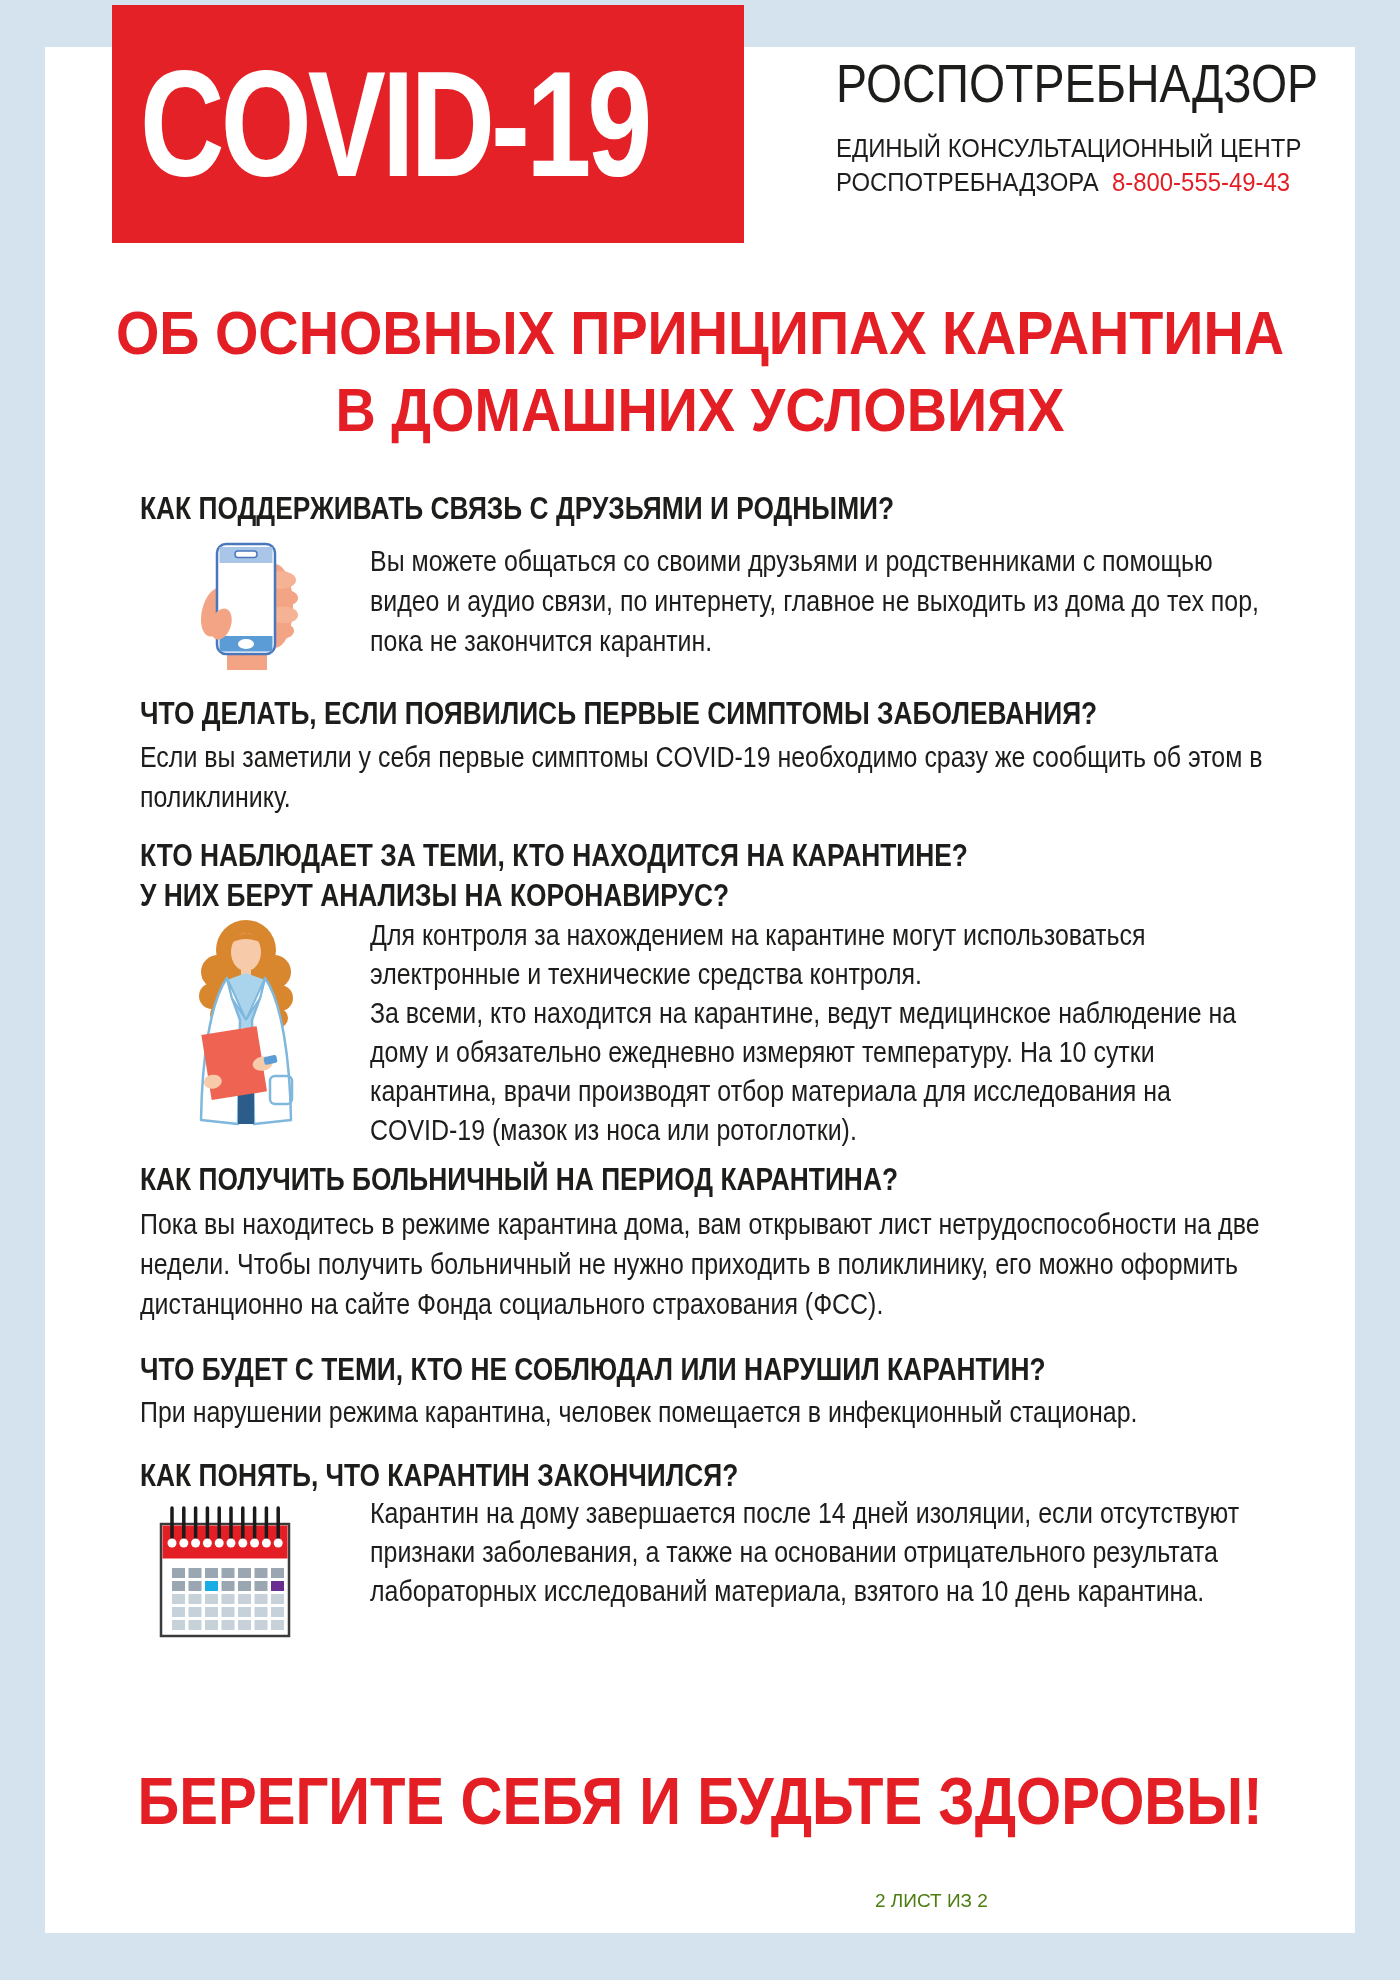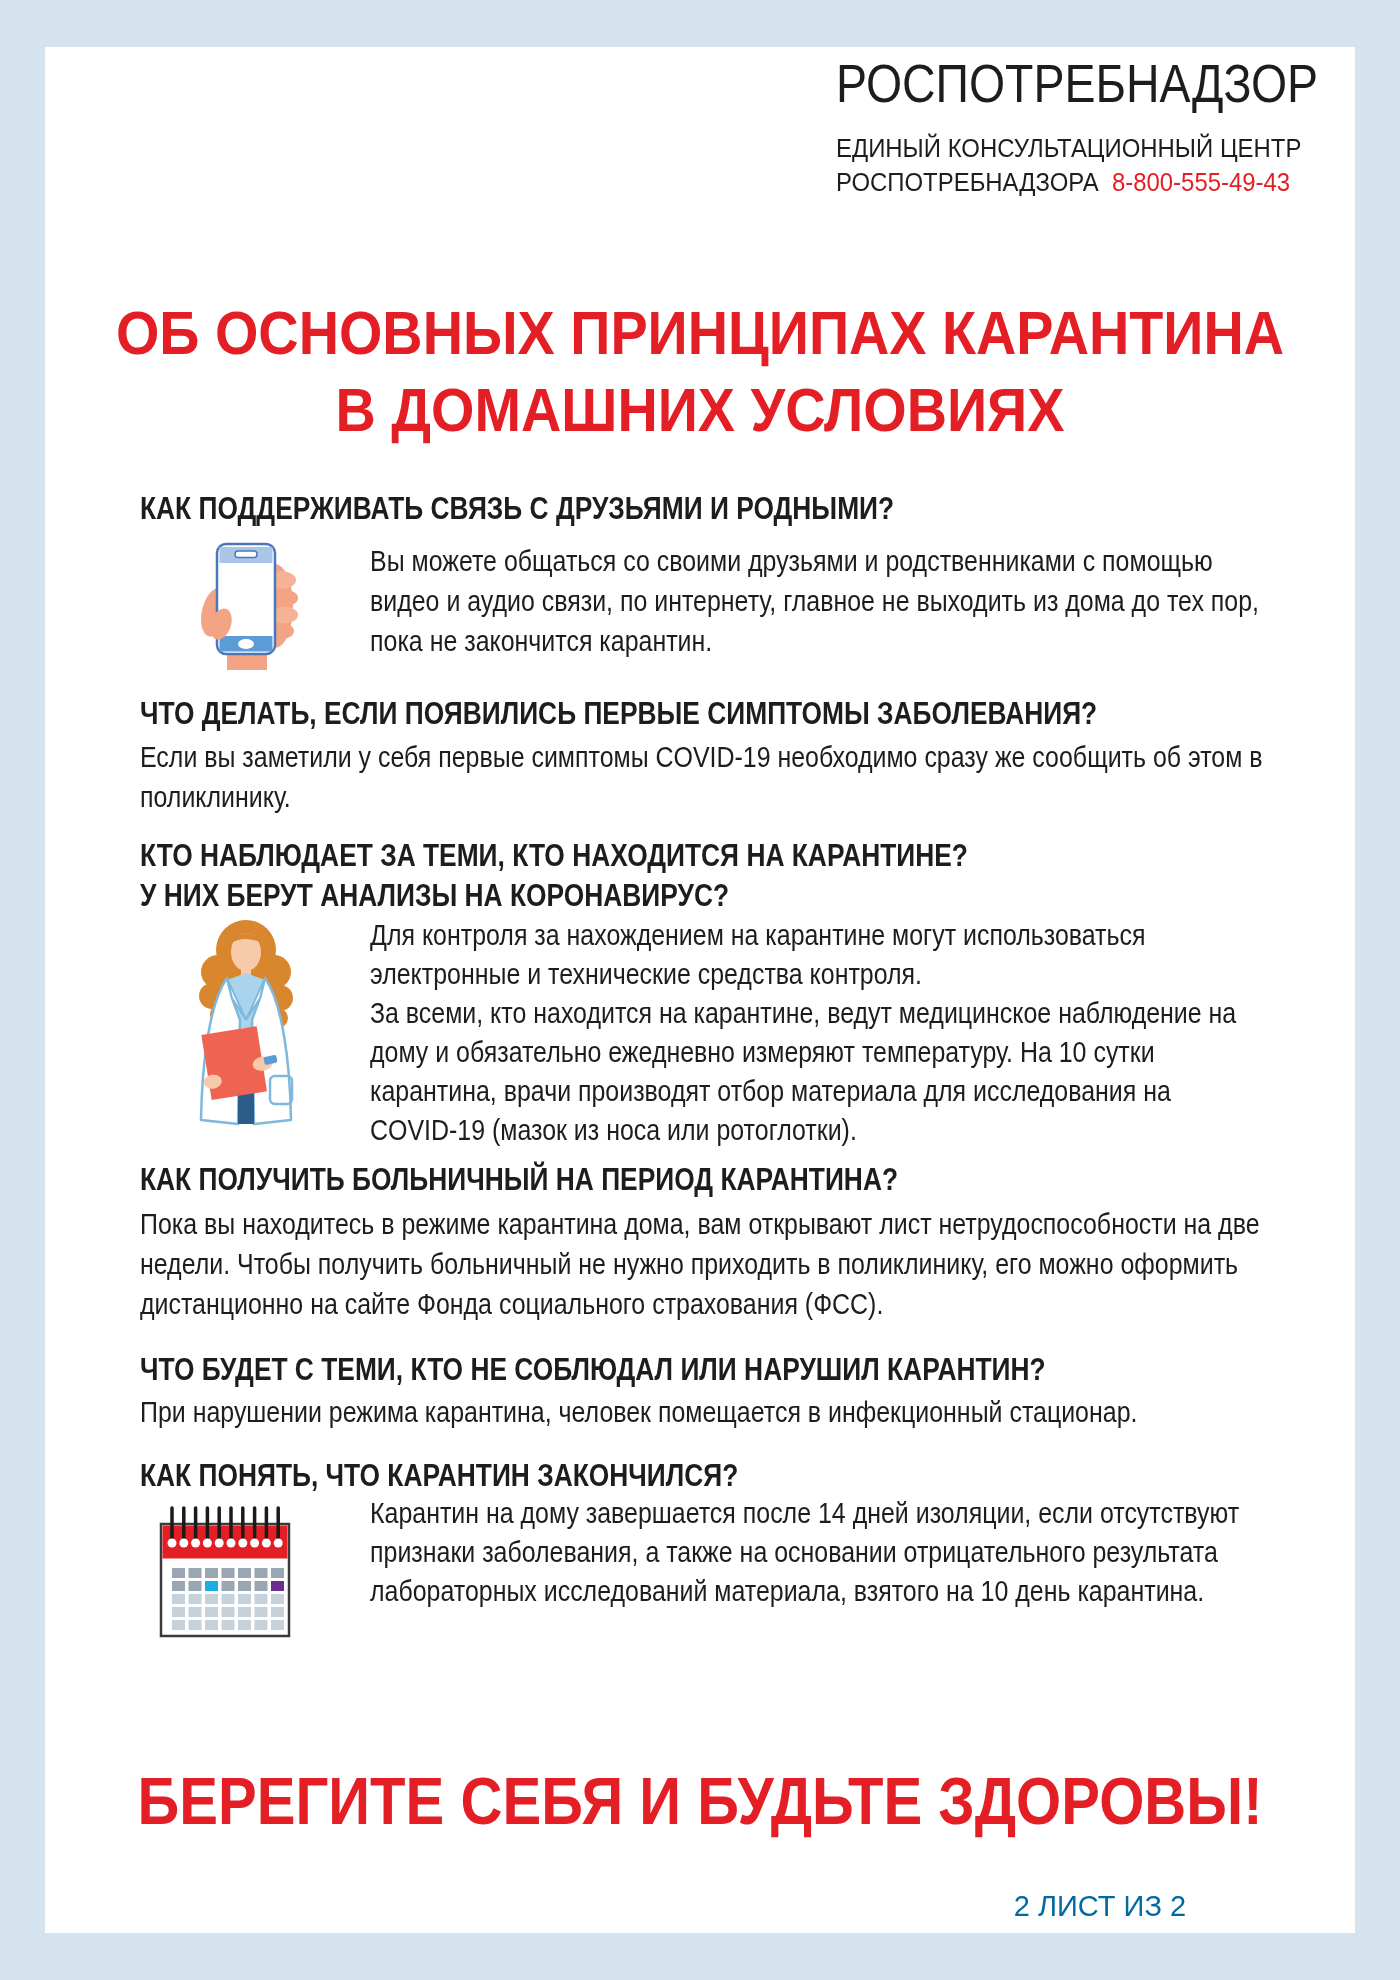--- a/index.html
+++ b/index.html
@@ -44,28 +44,31 @@
   #b6 { left:370px; top:1494px; width:1200px; line-height:39px; }
 
   
   .icon { position:absolute; }
   .icon-phone    { left:193px; top:538px; width:106px; height:132px; }
   .icon-doctor   { left:180px; top:910px; width:132px; height:218px; }
   .icon-calendar { left:155px; top:1498px; width:140px; height:144px; }
 
   
   .slogan { position:absolute; left:45px; top:1763px; width:1310px; text-align:center; color:#E31E25; font-weight:bold; font-size:66px; transform:scaleX(0.88); transform-origin:50% 0; white-space:nowrap; }
-  .page-label { position:absolute; left:875px; top:1890px; width:450px; text-align:center; font-size:29px; color:#0369a1; }
+  .page-label { position:absolute; left:875px; top:1890px; width:450px; text-align:left; font-size:19px; color:#4d7c0f; }
 </style>
 </head>
 <body>
 
 <div class="page">
   <div class="sheet"></div>
 
+  <div class="banner">
+    <div class="banner-text">COVID-19</div>
+  </div>
 
   <div class="org">РОСПОТРЕБНАДЗОР</div>
   <div class="hq">
     <div>ЕДИНЫЙ КОНСУЛЬТАЦИОННЫЙ ЦЕНТР</div>
     <div><span>РОСПОТРЕБНАДЗОРА</span>&nbsp;&nbsp;<span class="phone">8-800-555-49-43</span></div>
   </div>
 
   <div class="title">
     <div>ОБ ОСНОВНЫХ ПРИНЦИПАХ КАРАНТИНА</div>
     <div>В ДОМАШНИХ УСЛОВИЯХ</div>

